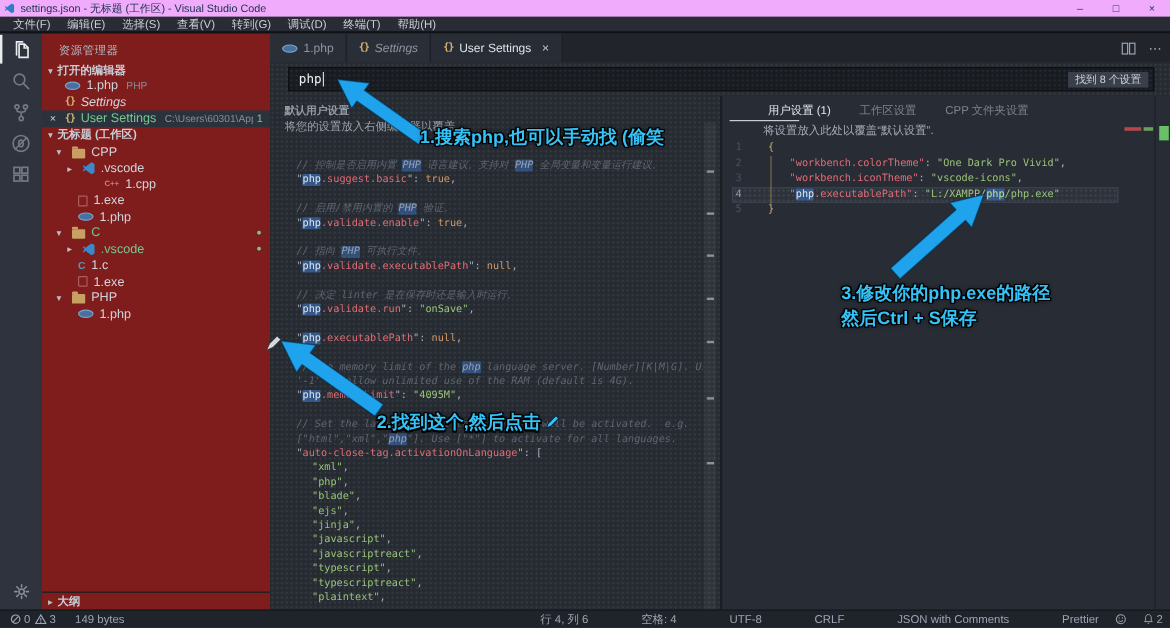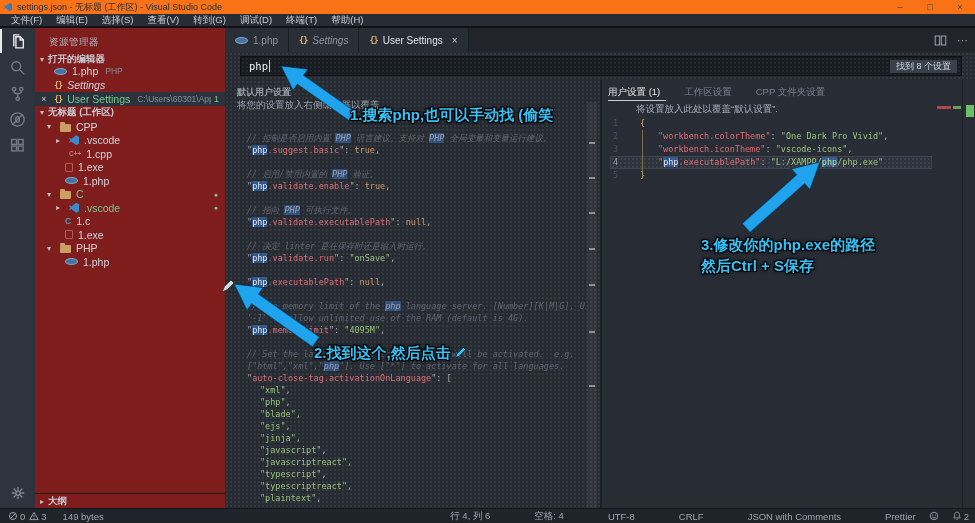--- a/index.html
+++ b/index.html
@@ -1,20 +1,20 @@
 <!DOCTYPE html>
 <html lang="zh"><head>
 <meta charset="utf-8">
 <style>
   * { margin:0; padding:0; box-sizing:border-box; }
   html,body { width:975px; height:523px; overflow:hidden; }
   body { position:relative; background:#282c34; font-family:"Liberation Sans","DejaVu Sans",sans-serif; cursor:default; }
 
   
-  .titlebar { position:absolute; left:0; top:0; width:975px; height:14px; background:#f97316; color:#163048; font-size:9px; display:flex; align-items:center; }
+  .titlebar { position:absolute; left:0; top:0; width:975px; height:14px; background:#f0abfc; color:#163048; font-size:9px; display:flex; align-items:center; }
   .vsc-logo { width:8px; height:8px; margin:0 5px 0 4px; background:#2f7dc4; clip-path:polygon(72% 0,100% 14%,100% 86%,72% 100%,22% 62%,7% 76%,0 70%,14% 50%,0 30%,7% 24%,22% 38%); }
   .win-controls { position:absolute; right:0; top:0; height:14px; display:flex; }
   .wc { width:30px; text-align:center; font-size:9px; line-height:14px; color:#25455e; }
 
   
   #menubar { position:absolute; left:0; top:14px; width:975px; height:14px; background:#282c34; border-bottom:2px solid #101215; display:flex; align-items:center; padding-left:4px; }
   .menu-item { font-size:9.5px; color:#c9ced6; padding:2px 7px; }
 
   
   #activitybar { position:absolute; left:0; top:28px; width:35px; height:480px; background:#2f333d; }
@@ -89,21 +89,21 @@
   .tk-pun { color:#abb2bf; }
   .tk-brace { color:#d5b06b; }
   .tk-hl { color:#dfe5ec; background:rgba(58,110,183,.65); border-radius:1px; }
   .tk-strhl { color:#b8e09a; background:rgba(58,110,183,.65); border-radius:1px; }
 
   
   #pane-divider { position:absolute; left:375px; top:52px; width:2px; height:428px; background:#1b1f24; }
   #pane-right { position:absolute; left:377px; top:52px; right:0; height:428px; overflow:hidden; }
   #rp-tabs { position:absolute; left:6px; top:6px; display:flex; gap:24px; font-size:9.5px; }
   .rp-tab { color:#7c838e; }
-  .rp-tab.active { color:#e3e6ea; }
+  .rp-tab.active { color:#e3e6ea;margin-left:32px; }
   #rp-underline { position:absolute; left:6px; top:20px; width:58px; height:1px; background:#c9cdd3; }
   #rp-hint { position:absolute; left:34px; top:23px; font-size:9.5px; color:#a6adb8; }
   #code-right { position:absolute; left:0; top:37px; right:20px; font-family:"DejaVu Sans Mono",monospace; font-size:8.5px; }
   .cr-row { height:13px; line-height:13px; white-space:pre; display:flex; }
   .cr-gutter { width:26px; text-align:right; padding-right:10px; color:#495162; flex:none; }
   .cr-row.current .cr-gutter { color:#9099a8; }
   .cr-code { padding-left:12px; }
   .cr-code.ind1 { padding-left:30px; }
   #bracket-guide { position:absolute; left:40px; top:50px; width:1px; height:41px; background:rgba(212,170,90,.5); }
   #current-line { position:absolute; left:8px; top:76px; width:322px; height:13px; border:1px solid #3e4450; background-color:rgba(60,66,78,.25); background-image:radial-gradient(rgba(125,135,155,0.18) 1px, rgba(0,0,0,0) 1.1px); background-size:4px 4px; }
@@ -235,21 +235,21 @@
       <div class="sb-row tree-row" style="padding-left: 12px;">
         <span class="tree-caret">▾</span>
         <span class="ic ic-folder"></span>
         <span class="sb-label">CPP</span>
       </div>
       <div class="sb-row tree-row" style="padding-left: 21px;">
         <span class="tree-caret">▸</span>
         <span class="ic ic-vscode"></span>
         <span class="sb-label">.vscode</span>
       </div>
-      <div class="sb-row tree-row" style="padding-left: 34px;">
+      <div class="sb-row tree-row" style="padding-left: 34px; margin-left: 18px;">
         <span class="ic ic-cpp">C++</span>
         <span class="sb-label">1.cpp</span>
       </div>
       <div class="sb-row tree-row" style="padding-left: 30px;">
         <span class="ic ic-exe"></span>
         <span class="sb-label">1.exe</span>
       </div>
       <div class="sb-row tree-row" style="padding-left: 30px;">
         <span class="ic ic-php"></span>
         <span class="sb-label">1.php</span>

